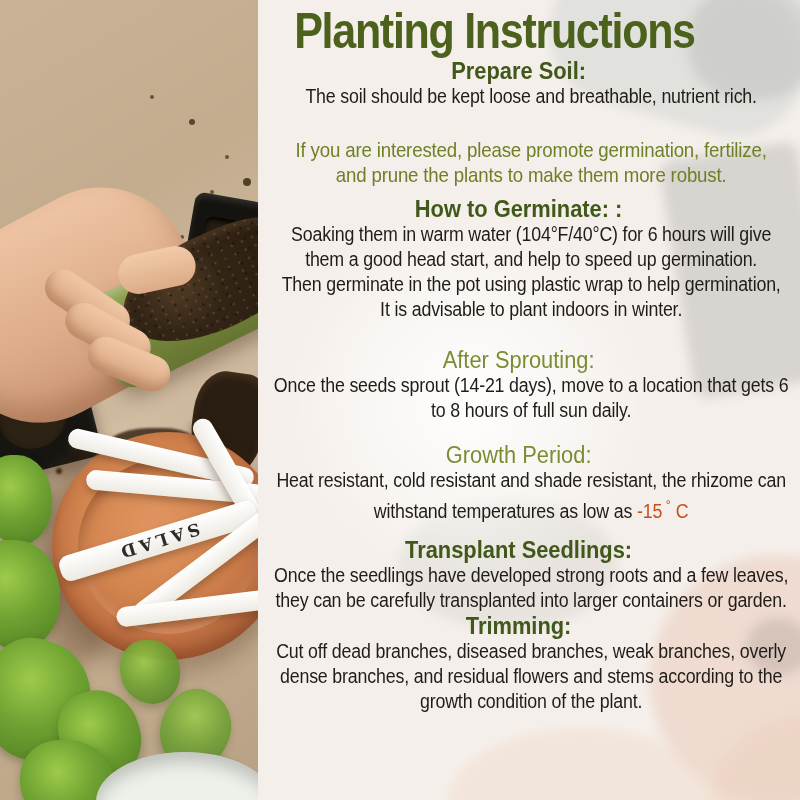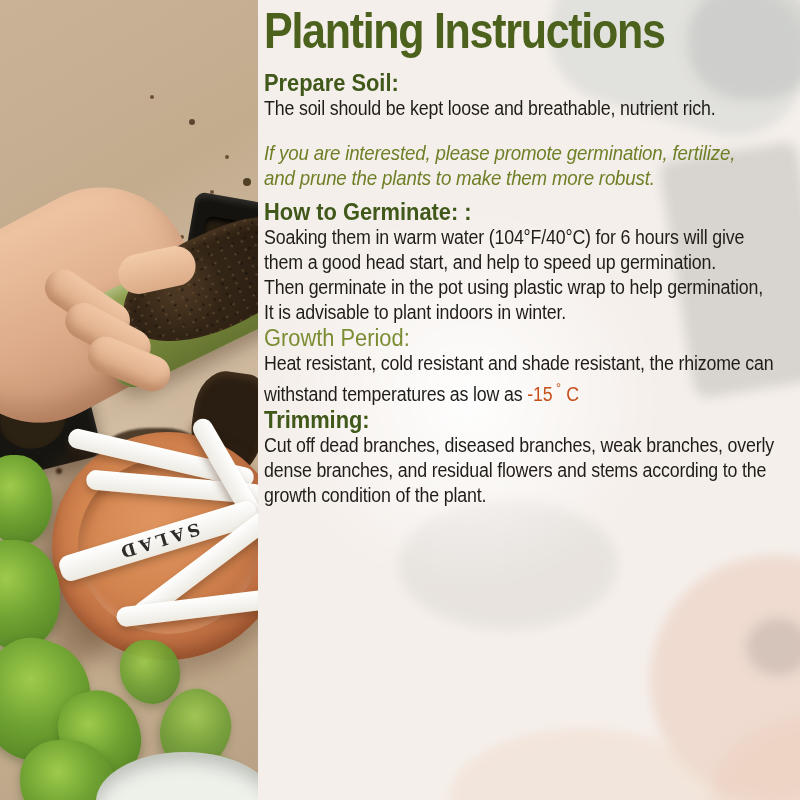--- a/index.html
+++ b/index.html
@@ -76,21 +76,21 @@
   .stick.s6{left:168px;top:462px;width:120px;transform:rotate(60deg);}
   .salad-text{display:inline-block;transform:rotate(180deg);font-family:"DejaVu Serif",serif;
     font-size:17px;font-weight:700;letter-spacing:4px;color:#2e2c29;}
   .leaf{position:absolute;border-radius:45% 55% 50% 60%;
     background:radial-gradient(circle at 40% 35%,#9ecb4b 0%,#6fa232 45%,#4d7b22 100%);
     box-shadow:0 4px 8px rgba(40,60,15,.3);}
   .bowl{position:absolute;left:96px;top:752px;width:178px;height:100px;border-radius:50%;
     background:#eef0ea;box-shadow:inset 0 10px 16px rgba(80,90,80,.3);}
 
   
-  .text-col{position:absolute;left:258px;top:0;width:542px;height:800px;overflow:hidden;background:#e6d8cd;}
+  .text-col{position:absolute;left:258px;top:0;width:542px;height:800px;overflow:hidden;background:#e6d8cd;text-align:center;}
   .fshape{position:absolute;filter:blur(6px);}
   .f-light{left:30px;top:210px;width:360px;height:380px;border-radius:50%;
     background:radial-gradient(circle,#ffffff 0%,rgba(255,255,255,0) 70%);opacity:.95;}
   .f-arm{left:290px;top:-30px;width:260px;height:150px;border-radius:70px;transform:rotate(16deg);
     background:#8e958f;opacity:.55;}
   .f-glove{left:430px;top:-16px;width:130px;height:116px;border-radius:45%;background:#5f665f;opacity:.55;}
   .f-tray1{left:418px;top:150px;width:140px;height:240px;border-radius:14px;transform:rotate(-9deg);
     background:#454138;opacity:.45;}
   .f-smudge{left:140px;top:500px;width:220px;height:130px;border-radius:50%;background:#8a8478;opacity:.35;}
   .f-pot1{left:392px;top:555px;width:250px;height:250px;border-radius:50%;background:#c97c55;opacity:.55;}
@@ -103,22 +103,22 @@
   .title{font-size:50px;font-weight:800;letter-spacing:-1.5px;white-space:nowrap;
     color:var(--title-green);transform:scaleX(.86);transform-origin:left top;line-height:54px;}
   .hd{font-size:23px;line-height:26px;transform:scaleX(.95);transform-origin:left top;white-space:nowrap;}
   .hd.bold{font-weight:700;color:var(--heading-green);}
   .hd.olive{font-weight:400;color:var(--olive-green);}
   .body{font-size:20px;line-height:25px;letter-spacing:-.2px;color:var(--body-text);
     white-space:pre-line;transform:scaleX(.89);transform-origin:left top;width:112%;}
   .note{color:var(--note-olive);font-size:21px;}
   .accent{color:var(--accent-red);font-weight:400;}
   .accent-deg{color:var(--accent-red);font-size:14px;vertical-align:8px;padding:0 6px 0 4px;}
-  .sec-prepare{margin-top:12px;} .sec-moist{margin-top:17px;} .sec-note{margin-top:19px;font-style:italic;}
-  .sec-germinate{margin-top:9px;} .sec-sprout{margin-top:25px;} .sec-growth{}
+  .sec-prepare{} .sec-moist{margin-top:17px;} .sec-note{margin-top:28px;}
+  .sec-germinate{margin-top:9px;} .sec-sprout{margin-top:25px;} .sec-growth{margin-top:19px;}
   .sec-transplant{margin-top:13px;} .sec-trim{}
 </style>
 </head>
 <body>
 
 <div class="canvas">
 
   <div class="photo">
     <div class="paper"></div>
     <div class="dust"></div>
@@ -182,27 +182,37 @@
       </section>
 
       <section class="sec-germinate">
         <h2 class="hd bold">How to Germinate: :</h2>
         <p class="body">Soaking them in warm water (104°F/40°C) for 6 hours will give
 them a good head start, and help to speed up germination.
 Then germinate in the pot using plastic wrap to help germination,
 It is advisable to plant indoors in winter.</p>
       </section>
 
+      <section class="sec-sprout">
+        <h2 class="hd olive">After Sprouting:</h2>
+        <p class="body">Once the seeds sprout (14-21 days), move to a location that gets 6
+to 8 hours of full sun daily.</p>
+      </section>
 
       <section class="sec-growth">
         <h2 class="hd olive">Growth Period:</h2>
         <p class="body"><span>Heat resistant, cold resistant and shade resistant, the rhizome can
 withstand temperatures as low as </span><span class="accent">-15</span><span class="accent-deg">°</span><span class="accent">C</span></p>
       </section>
 
+      <section class="sec-transplant">
+        <h2 class="hd bold">Transplant Seedlings:</h2>
+        <p class="body">Once the seedlings have developed strong roots and a few leaves,
+they can be carefully transplanted into larger containers or garden.</p>
+      </section>
 
       <section class="sec-trim">
         <h2 class="hd bold">Trimming:</h2>
         <p class="body">Cut off dead branches, diseased branches, weak branches, overly
 dense branches, and residual flowers and stems according to the
 growth condition of the plant.</p>
       </section>
     </div>
   </div>
 </div>

